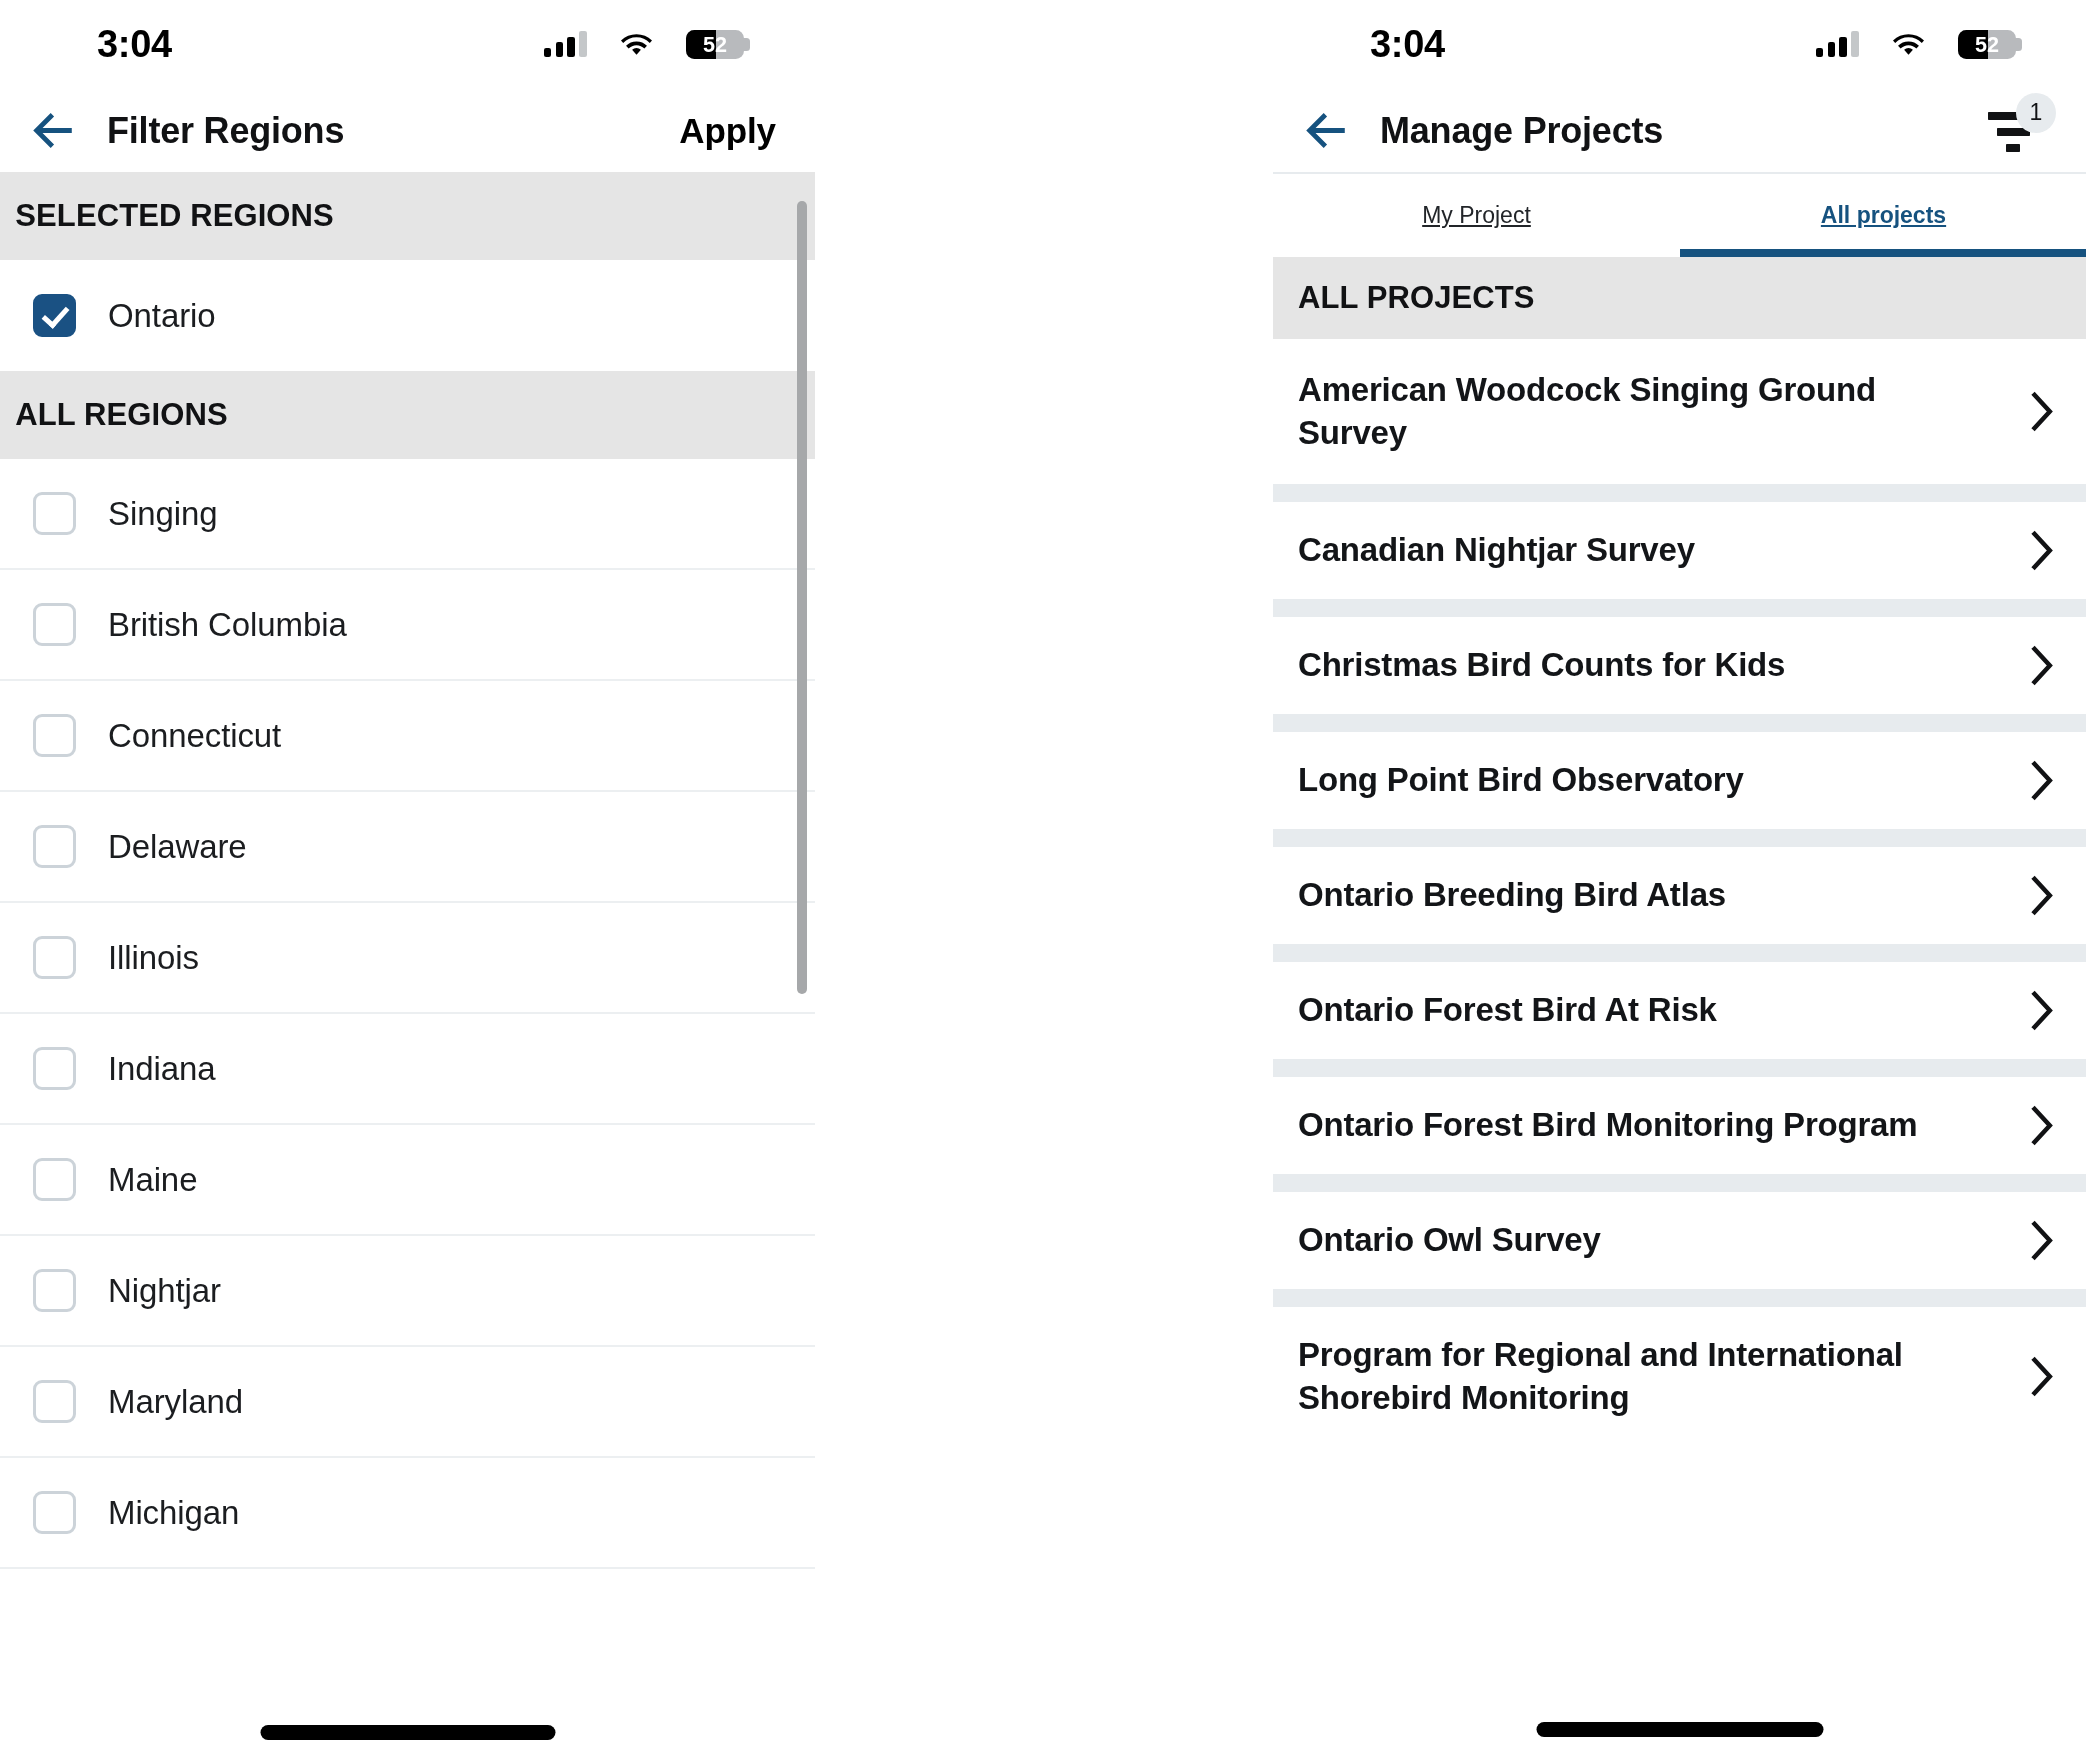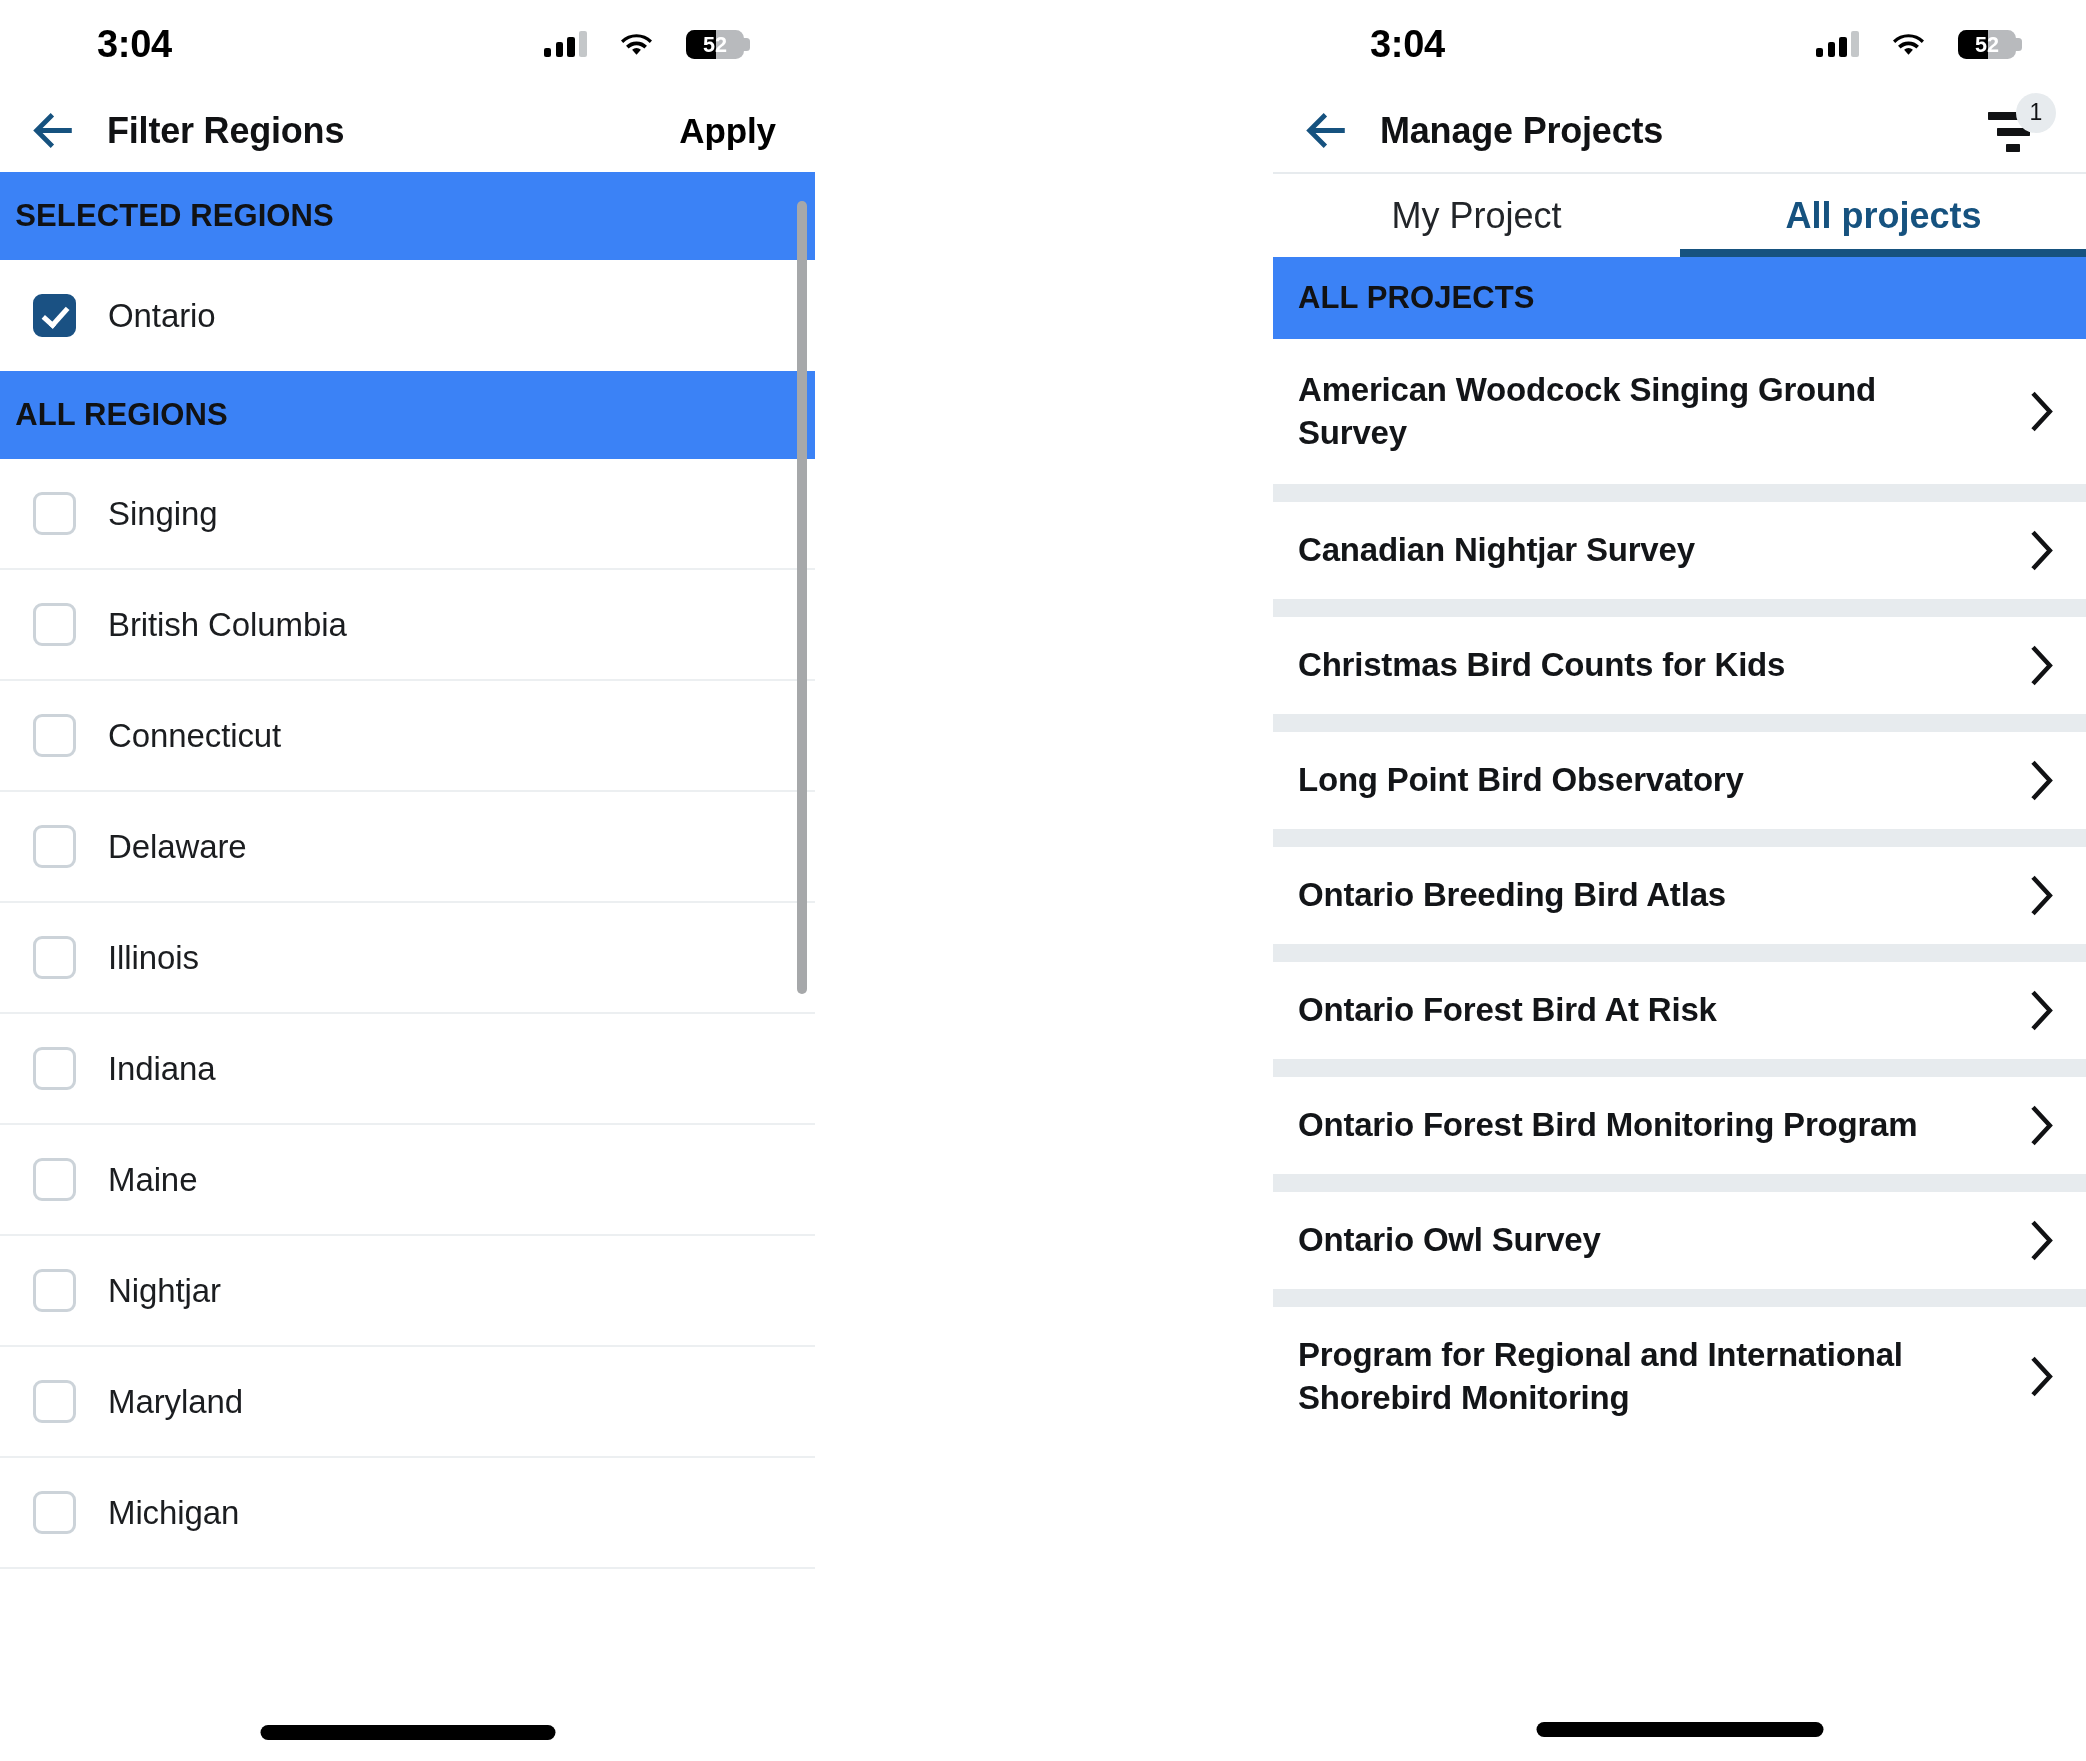--- a/index.html
+++ b/index.html
@@ -191,43 +191,44 @@
   .tabs {
     display: flex;
     border-top: 2.1px solid #e7ebee;
     height: 83px;
   }
   .tab {
     flex: 1 1 50%;
     display: flex;
     align-items: center;
     justify-content: center;
-    font-size: 36px;
+    font-size: 23px;
     color: #222529;
     position: relative;
     cursor: pointer;
     box-sizing: border-box;
+    text-decoration: underline;
   }
   .tab.active {
     color: #16527F;
     font-weight: 700;
   }
   .tab.active::after {
     content: "";
     position: absolute;
     left: 0;
     right: 0;
     bottom: 0;
     height: 8.3px;
     background: #16527F;
   }
 
   
   .section-header {
-    background: #3b82f6;
+    background: #e5e5e5;
     height: 88px;
     display: flex;
     align-items: center;
     padding-left: 15.3px;
     box-sizing: border-box;
     font-size: 31px;
     font-weight: 700;
     color: #111214;
     letter-spacing: 0.1px;
   }

